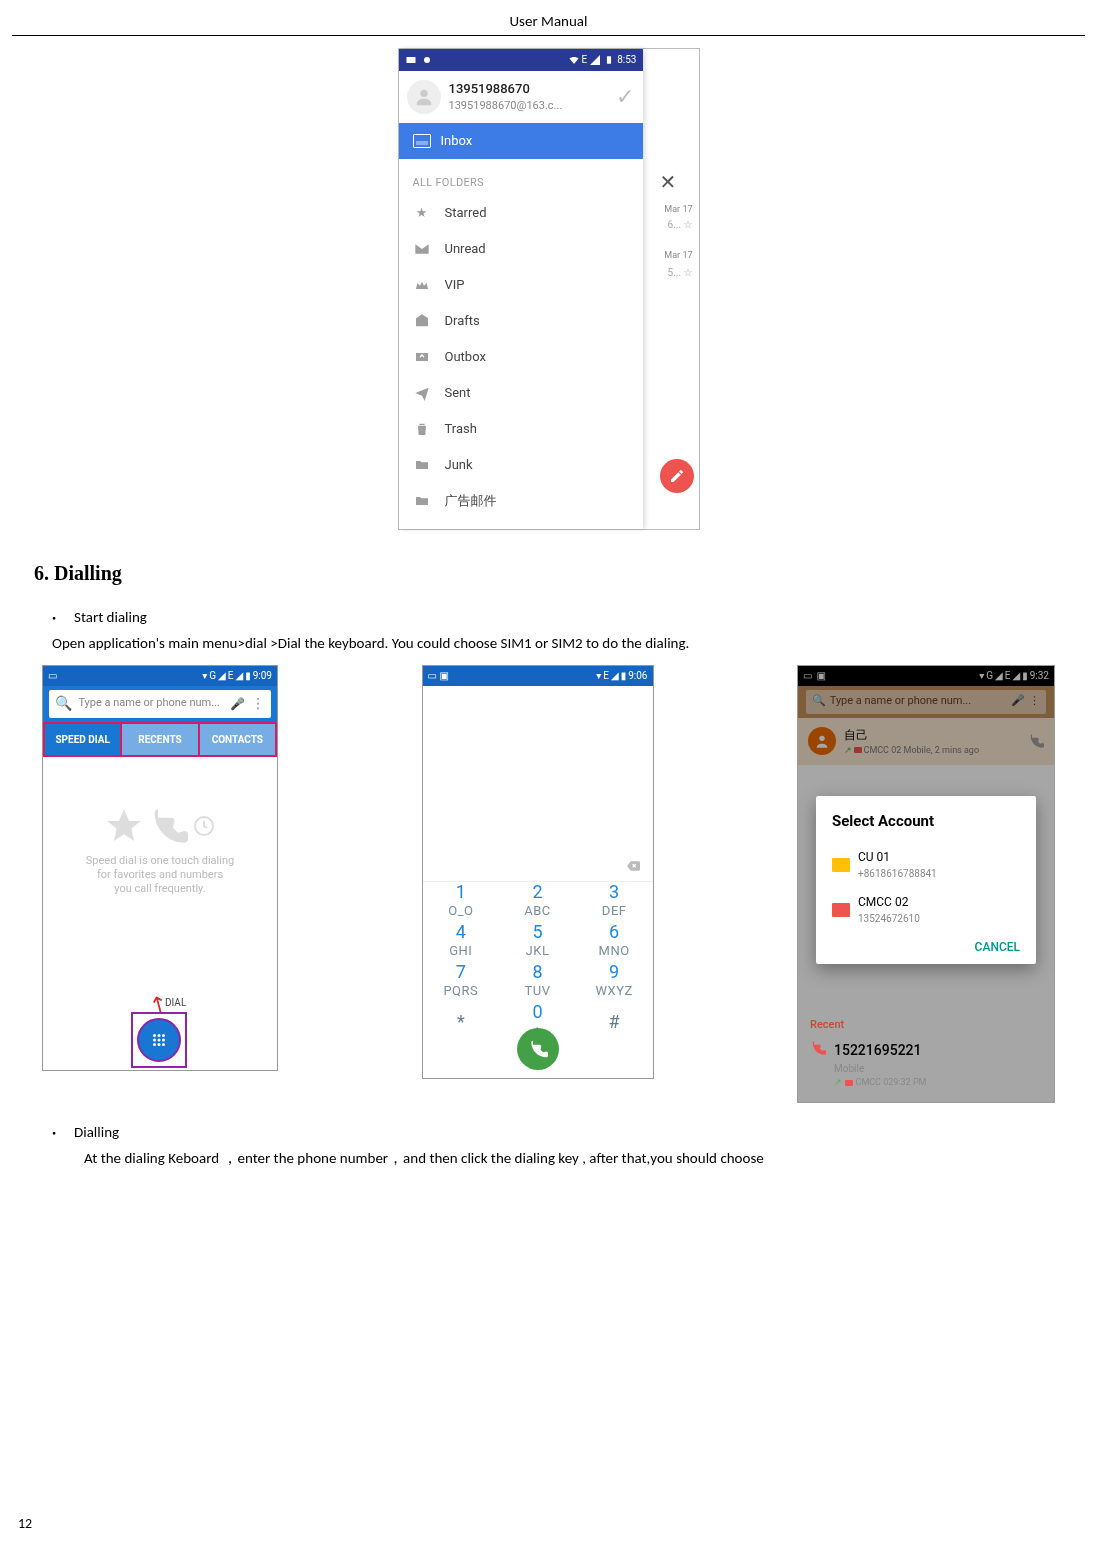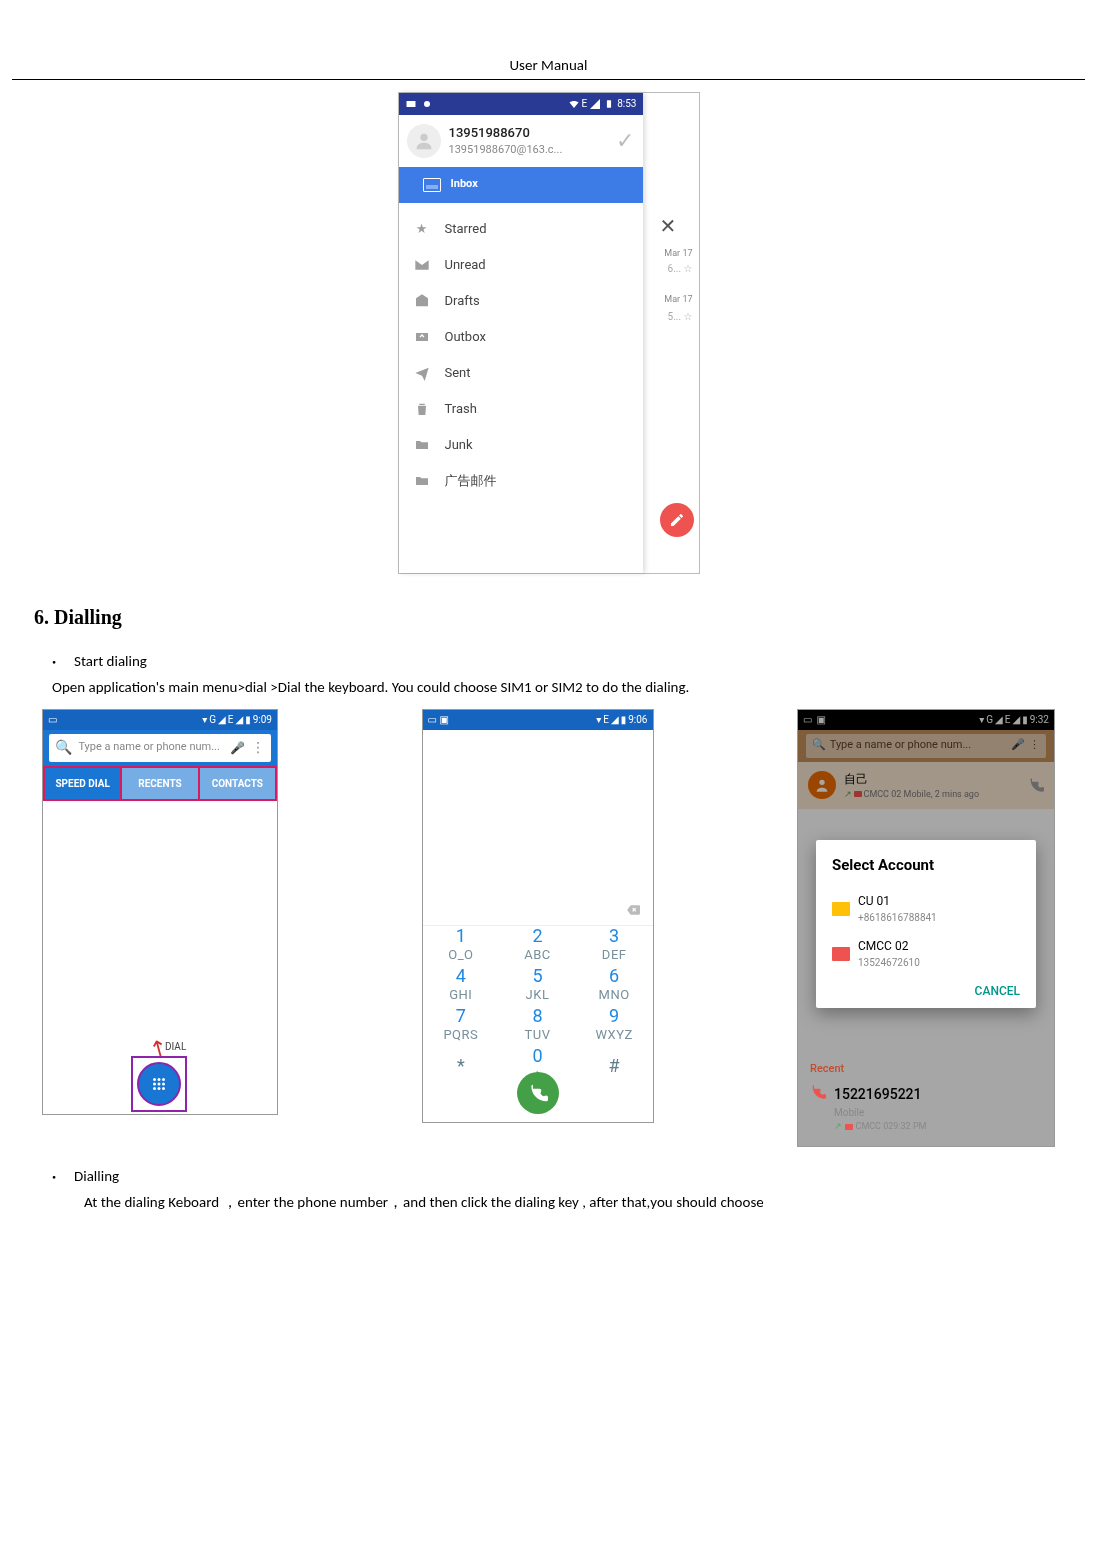--- a/index.html
+++ b/index.html
@@ -1,17 +1,17 @@
 <!DOCTYPE html>
 <html><head>
 <meta charset="utf-8">
 <style>
   * { box-sizing: border-box; margin: 0; padding: 0; }
   body { font-family: Calibri, Arial, sans-serif; width: 1097px; margin: 0 auto; background: #fff; color: #000; font-size: 15px; line-height: 1.5; }
-  .page { padding: 10px 12px 20px; margin-top: 44px; }
+  .page { padding: 10px 12px 20px; }
   .header-title { text-align: center; font-size: 15px; margin-bottom: 2px; }
   .header-rule { border: none; border-top: 1px solid #000; margin-bottom: 12px; }
   .page-number { position: absolute; left: 18px; bottom: 18px; font-size: 14px; }
   .page-wrapper { position: relative; min-height: 1552px; width: 1097px; }
 
   
   .mail-shot-wrap { display: flex; justify-content: center; margin-bottom: 28px; }
   .mail-shot { width: 302px; height: 482px; border: 1px solid #bbb; background: #fafafa; position: relative; font-family: Roboto, Arial, sans-serif; }
 
   .statusbar { background: #283a93; height: 22px; display: flex; align-items: center; justify-content: space-between; padding: 0 6px; color: #fff; font-size: 11px; }
@@ -19,21 +19,21 @@
   .statusbar .right { display: flex; align-items: center; gap: 2px; }
   .sb-icon { width: 12px; height: 12px; display: inline-flex; align-items: center; justify-content: center; fill: #fff; }
   .sb-text { font-size: 10px; }
 
   .mail-account { height: 52px; display: flex; align-items: center; padding: 0 8px; gap: 8px; }
   .avatar-circle { width: 34px; height: 34px; border-radius: 50%; background: #eee; display: flex; align-items: center; justify-content: center; color: #bbb; font-size: 20px; }
   .acct-text .acct-title { font-size: 13px; font-weight: 500; color: #222; }
   .acct-text .acct-sub { font-size: 11px; color: #888; }
   .acct-check { margin-left: auto; color: #bbb; font-size: 22px; }
 
-  .mail-inbox { background: #3d7be6; height: 36px; display: flex; align-items: center; padding: 0 24px; gap: 10px; color: #fff; font-size: 11px; font-weight: bold; }
+  .mail-inbox { background: #3d7be6; height: 36px; display: flex; align-items: center; padding: 0 14px; gap: 10px; color: #fff; font-size: 13px; }
   .mail-inbox .inbox-ic { width: 18px; height: 14px; border: 1.5px solid #fff; border-radius: 1px; position: relative; }
   .mail-inbox .inbox-ic:after { content: ""; position: absolute; bottom: 2px; left: 2px; right: 2px; height: 4px; background: rgba(255,255,255,.4); }
 
   .drawer-right-bg { position: absolute; right: 0; top: 0; bottom: 0; width: 58px; background: #fff; border-left: 1px solid #ddd; z-index: 1; }
   .drawer-right-bg .x-close { position: absolute; top: 118px; left: 18px; font-size: 20px; color: #555; }
   .drawer-right-bg .date1 { position: absolute; top: 154px; right: 6px; font-size: 9px; color: #888; }
   .drawer-right-bg .star1 { position: absolute; top: 168px; right: 6px; font-size: 10px; color: #aaa; }
   .drawer-right-bg .date2 { position: absolute; top: 200px; right: 6px; font-size: 9px; color: #888; }
   .drawer-right-bg .star2 { position: absolute; top: 216px; right: 6px; font-size: 10px; color: #aaa; }
   .drawer-right-bg .fab-red { position: absolute; bottom: 36px; left: 18px; width: 34px; height: 34px; border-radius: 50%; background: #ef5350; display: flex; align-items: center; justify-content: center; color: #fff; font-size: 16px; }
@@ -187,32 +187,41 @@
             <div class="acct-title">13951988670</div>
             <div class="acct-sub">13951988670@163.c...</div>
           </div>
           <div class="acct-check">✓</div>
         </div>
         <div class="mail-inbox">
           <span class="inbox-ic"></span>
           <span>Inbox</span>
         </div>
         <div style="height:8px"></div>
+        <div class="folders-hdr">ALL FOLDERS</div>
         <div class="folder-list">
           <div class="folder-item">
                 <span class="fi-icon">★</span>
                 <span>Starred</span>
               </div>
           <div class="folder-item">
                 <span class="fi-icon">
                   <svg width="16" height="16" viewBox="0 0 24 24" fill="#9e9e9e">
                     <path d="M2 5h20v14H2z M2 5l10 7 10-7"></path>
                   </svg>
                 </span>
                 <span>Unread</span>
+              </div>
+          <div class="folder-item">
+                <span class="fi-icon">
+                  <svg width="16" height="16" viewBox="0 0 24 24" fill="#9e9e9e">
+                    <path d="M3 18h18l-2-9-4 4-3-6-3 6-4-4-2 9z"></path>
+                  </svg>
+                </span>
+                <span>VIP</span>
               </div>
           <div class="folder-item">
                 <span class="fi-icon">
                   <svg width="16" height="16" viewBox="0 0 24 24" fill="#9e9e9e">
                     <path d="M21 8l-9-6-9 6v12h18V8z"></path>
                   </svg>
                 </span>
                 <span>Drafts</span>
               </div>
           <div class="folder-item">
@@ -288,20 +297,37 @@
           <span class="mag">🔍</span>
           <span>Type a name or phone num...</span>
           <span class="mic">🎤</span>
           <span class="dots">⋮</span>
         </div>
       </div>
       <div class="tabs">
         <div class="tab">SPEED DIAL</div>
         <div class="tab inactive">RECENTS</div>
         <div class="tab inactive">CONTACTS</div>
+      </div>
+      <div class="empty">
+        <div class="eimg">
+          <svg width="40" height="40" viewBox="0 0 24 24" fill="#ddd">
+                <path d="M12 2l3 7h7l-5.5 4.5L18 21l-6-4-6 4 1.5-7.5L2 9h7z"></path>
+              </svg>
+          <svg width="40" height="40" viewBox="0 0 24 24" fill="#ddd">
+                <path d="M6 2c-1 0-2 1-2 2 0 10 8 18 18 18 1 0 2-1 2-2v-3c0-1-1-2-2-2l-4 1-3-3 1-4c0-1-1-2-2-2H6z"></path>
+              </svg>
+          <svg width="24" height="40" viewBox="0 0 24 24" fill="#ddd">
+                <circle cx="12" cy="12" r="9" fill="none" stroke="#ddd" stroke-width="2"></circle>
+                <path d="M12 7v5l3 2" stroke="#ddd" stroke-width="2" fill="none"></path>
+              </svg>
+        </div>
+        <div class="etxt" style="white-space:pre-line;">Speed dial is one touch dialing
+for favorites and numbers
+you call frequently.</div>
       </div>
       <div class="dial-label">DIAL</div>
       <div class="arrow">↘</div>
       <div class="fab-outline"></div>
       <div class="fab">
         <svg width="18" height="18" viewBox="0 0 24 24" fill="#fff">
               <circle cx="6" cy="6" r="2"></circle>
               <circle cx="12" cy="6" r="2"></circle>
               <circle cx="18" cy="6" r="2"></circle>
               <circle cx="6" cy="12" r="2"></circle>

